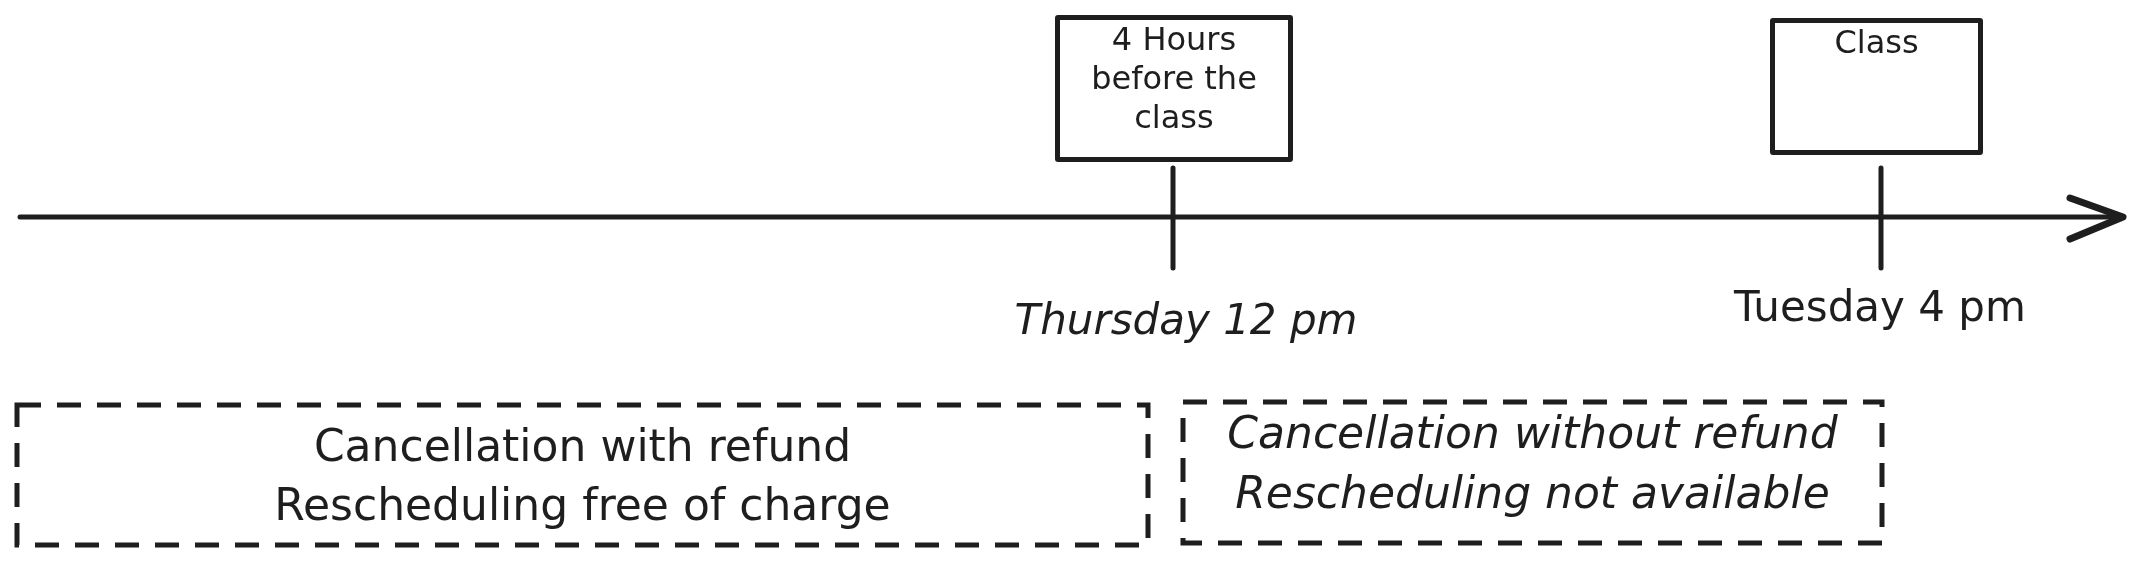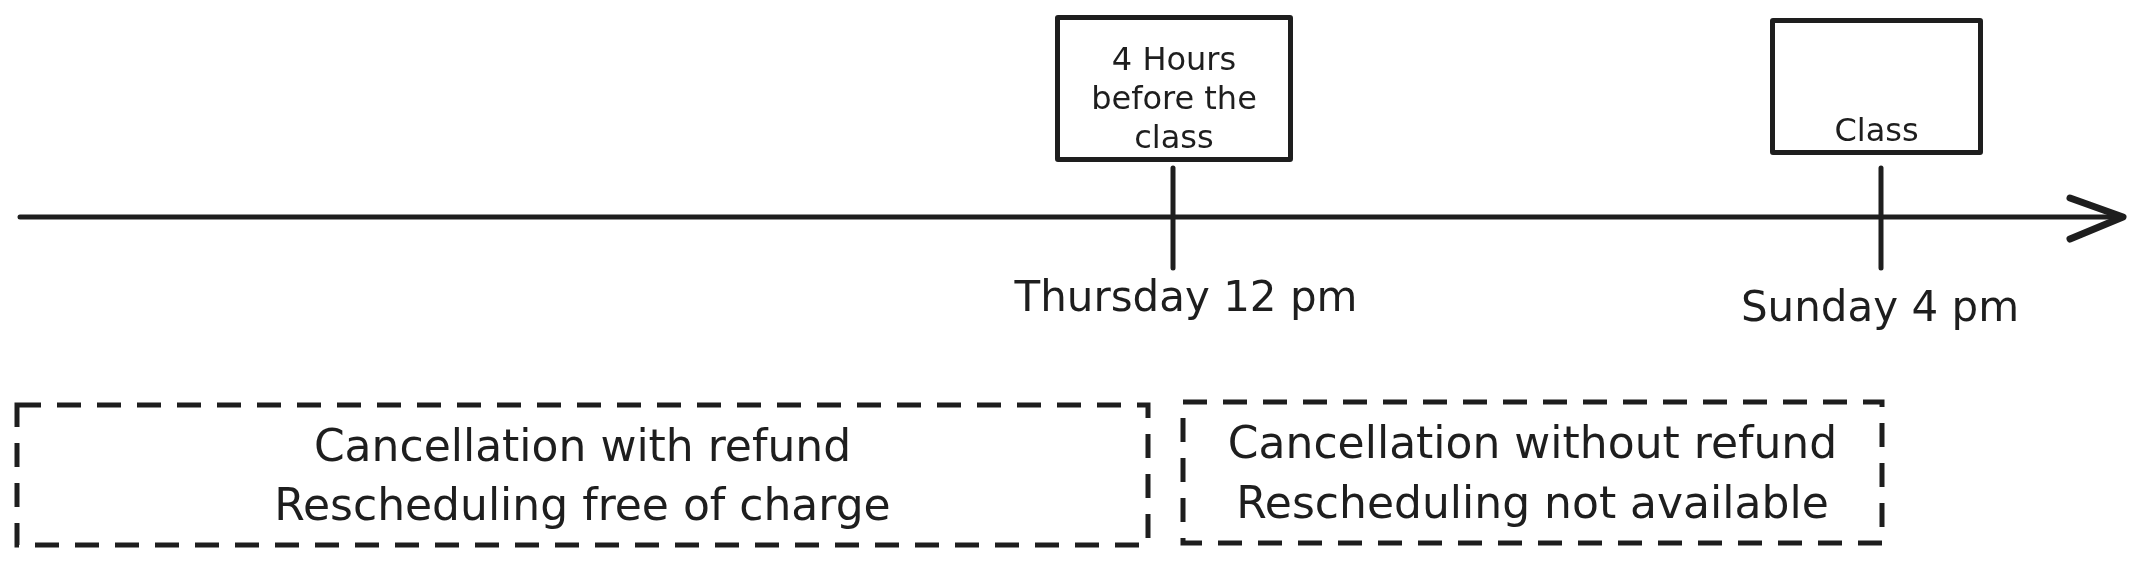--- a/index.html
+++ b/index.html
@@ -44,52 +44,52 @@
     stroke-width: 5;
     stroke-dasharray: 24 16;
   }
   .event-box {
     position: absolute;
     box-sizing: border-box;
     border: 5px solid #1e1e1e;
     border-radius: 3px;
     background: #ffffff;
     display: flex;
-    align-items: flex-end;
+    align-items: flex-start;
     justify-content: center;
     text-align: center;
   }
   .event-box-a { left: 1055px; top: 15px;  width: 238px; height: 147px; }
   .event-box-b { left: 1770px; top: 18px;  width: 213px; height: 137px; }
   .box-text {
     font-size: 32px;
     line-height: 1.22;
     white-space: pre-line;
   }
   .time-label {
     position: absolute;
     width: 360px;
     text-align: center;
     font-size: 42px;
     line-height: 1.2;
   }
-  .time-label-a { left: 1006px; top: 272px; }
+  .time-label-a { left: 1006px; top: 295px; font-style: italic; }
   .time-label-b { left: 1700px; top: 282px; }
   .zone-text {
     position: absolute;
     display: flex;
     align-items: center;
     justify-content: center;
     text-align: center;
     font-size: 44px;
     line-height: 1.35;
     white-space: pre-line;
   }
   .zone-text-a { left: 17px;   top: 405px; width: 1131px; height: 140px; }
-  .zone-text-b { left: 1183px; top: 402px; width: 699px;  height: 141px; }
+  .zone-text-b { left: 1183px; top: 392px; width: 699px;  height: 141px; font-style: italic; }
 </style>
 </head>
 <body>
 
 <div class="canvas">
 
   <svg class="lines" viewBox="0 0 2141 569">
     <line class="axis" x1="20" y1="217" x2="2116" y2="217" stroke="#1e1e1e"></line>
     <path class="arrowhead" d="M 2070 198 L 2123 217 L 2070 239" stroke="#1e1e1e"></path>
     <line class="tick" x1="1173" y1="168" x2="1173" y2="268" stroke="#1e1e1e"></line>
@@ -103,21 +103,21 @@
 before the
 class</span>
   </div>
 
   <div class="event-box event-box-b">
     <span class="box-text">Class</span>
   </div>
 
   <div class="time-label time-label-a">Thursday 12 pm</div>
 
-  <div class="time-label time-label-b">Sunday 4 pm</div>
+  <div class="time-label time-label-b">Tuesday 4 pm</div>
 
   <div class="zone-text zone-text-a">Cancellation with refund
 Rescheduling free of charge</div>
 
   <div class="zone-text zone-text-b">Cancellation without refund
 Rescheduling not available</div>
 
 </div>
 
 </body></html>

